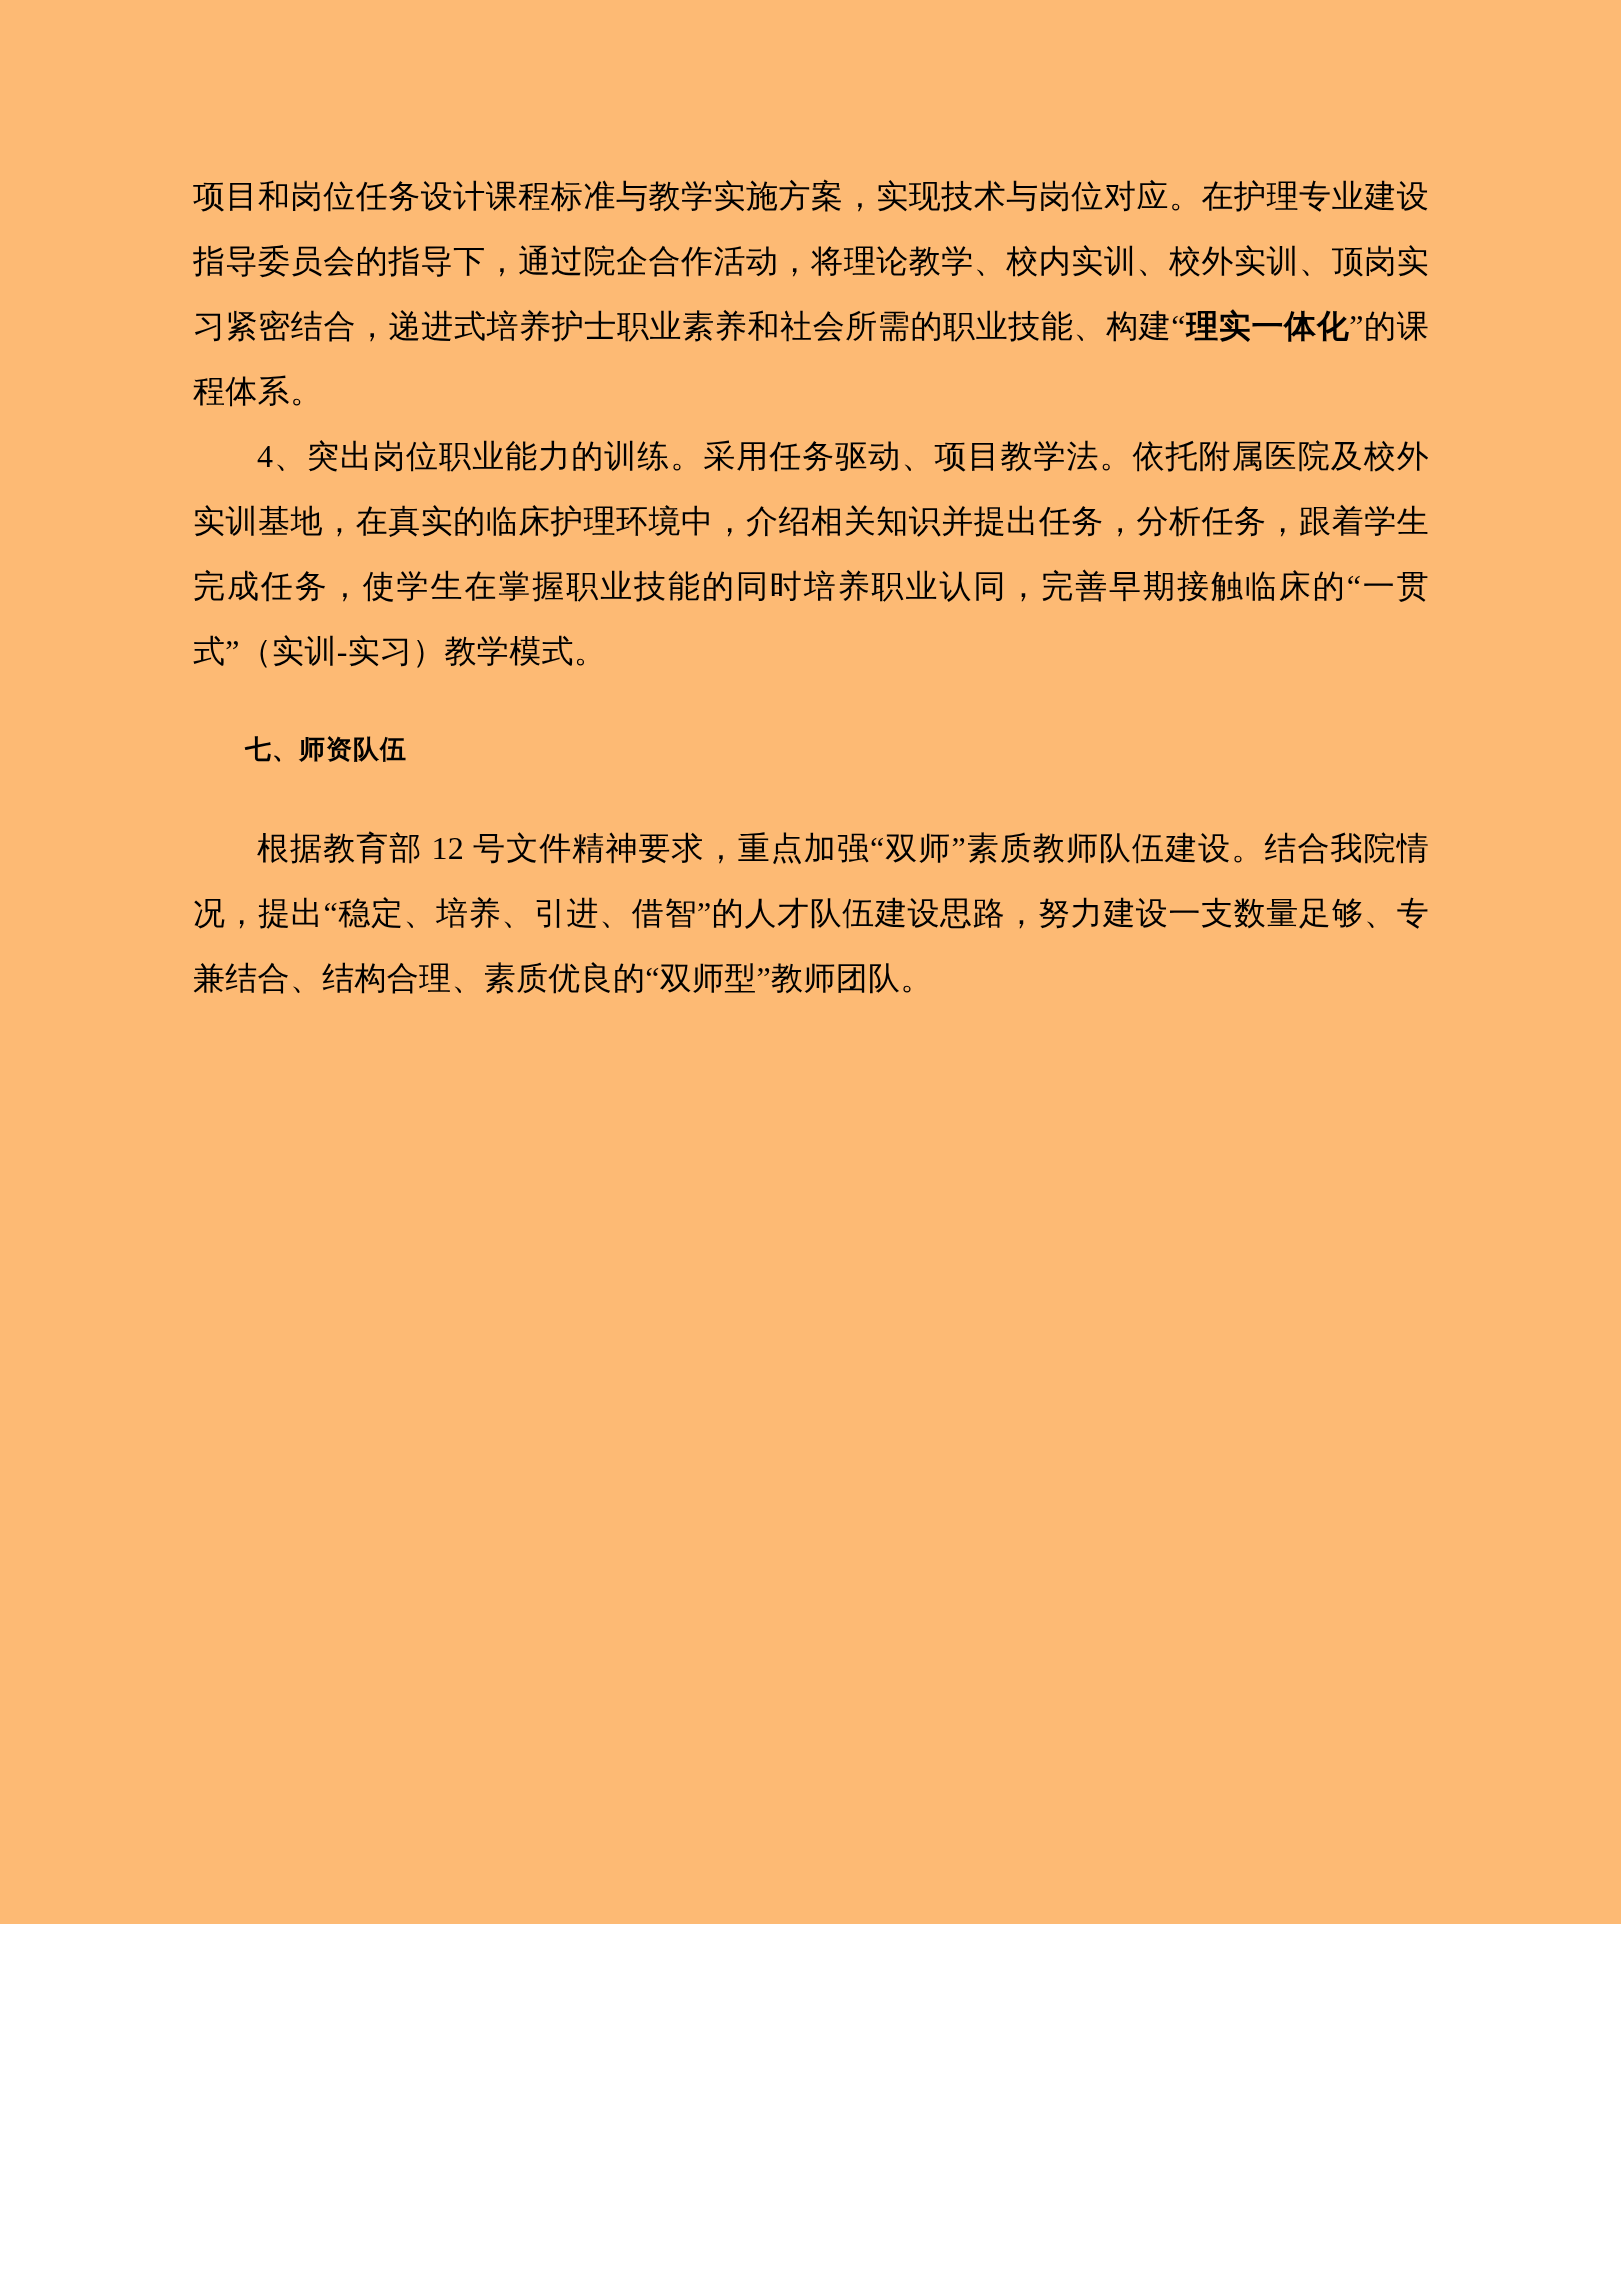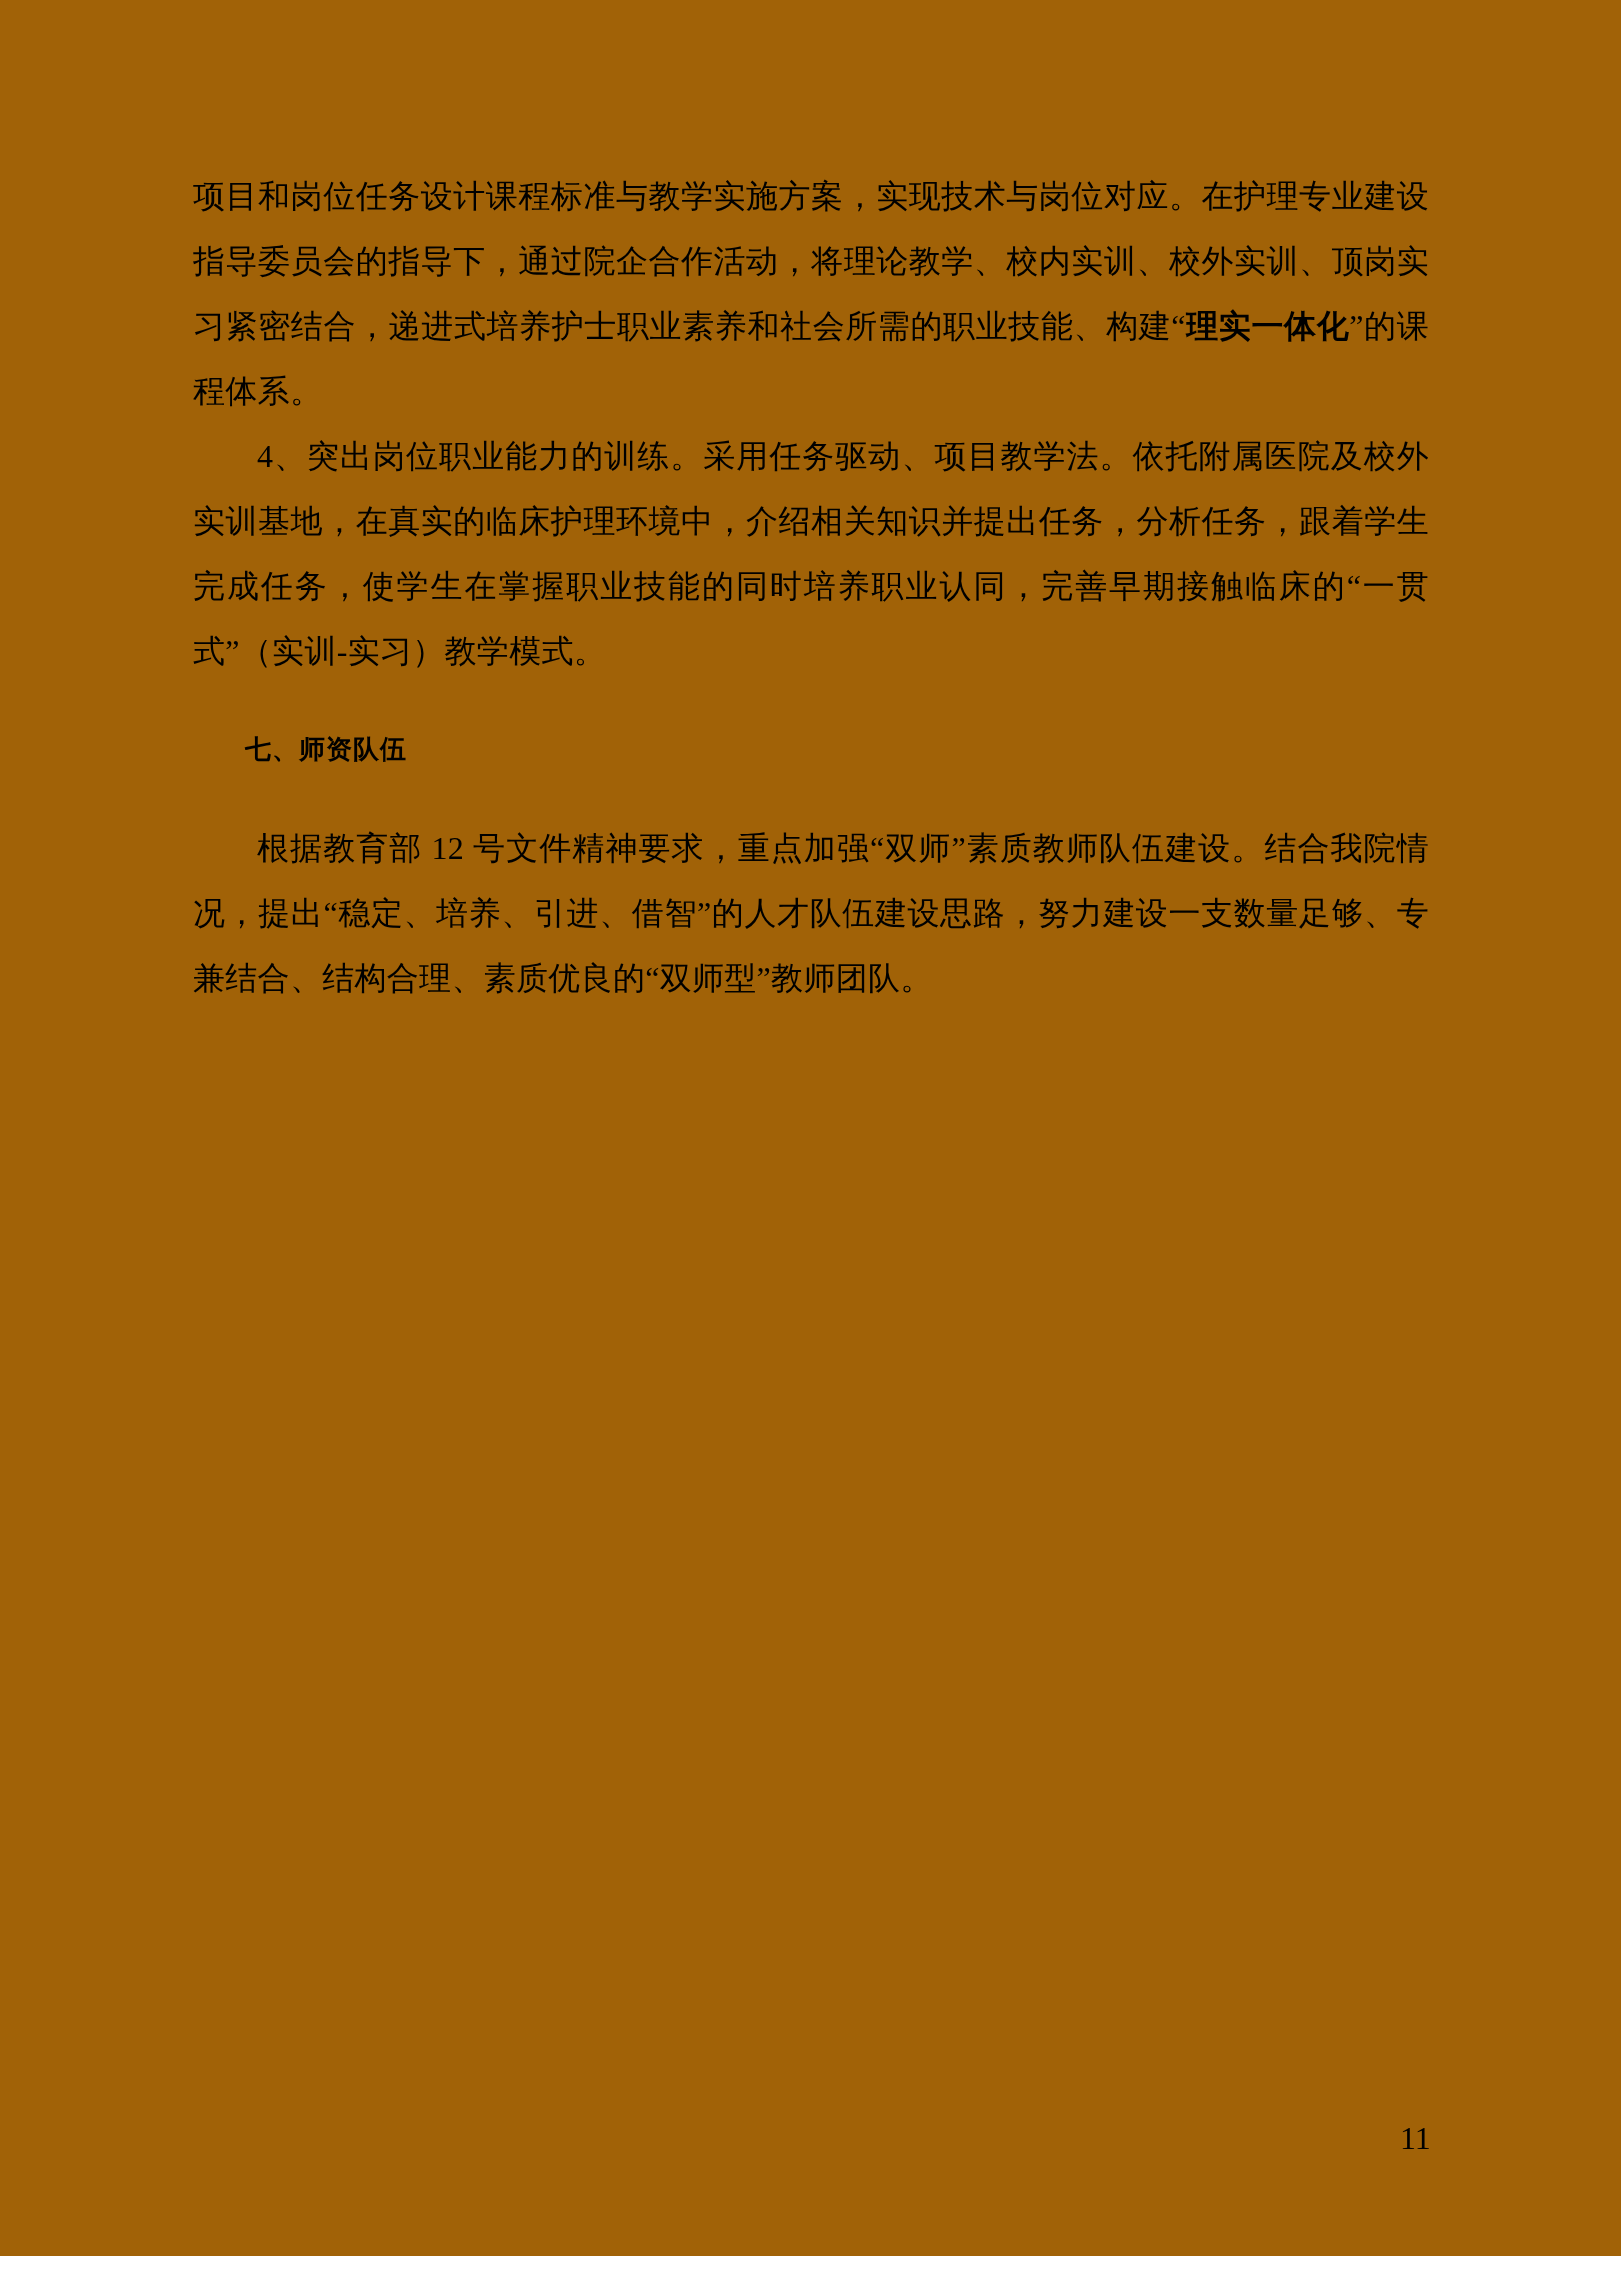--- a/index.html
+++ b/index.html
@@ -3,22 +3,22 @@
 <meta charset="utf-8">
 <style>
   html, body {
     margin: 0;
     padding: 0;
     background: #ffffff;
   }
   .page {
     position: relative;
     width: 1621px;
-    height: 2256px;
-    background: #a16207;
+    height: 1924px;
+    background: #fdba74;
     color: #000000;
     font-family: "Liberation Serif", "DejaVu Serif", serif;
     overflow: hidden;
   }
   .content {
     position: absolute;
     left: 193px;
     top: 164px;
     width: 1236px;
     font-size: 32px;

